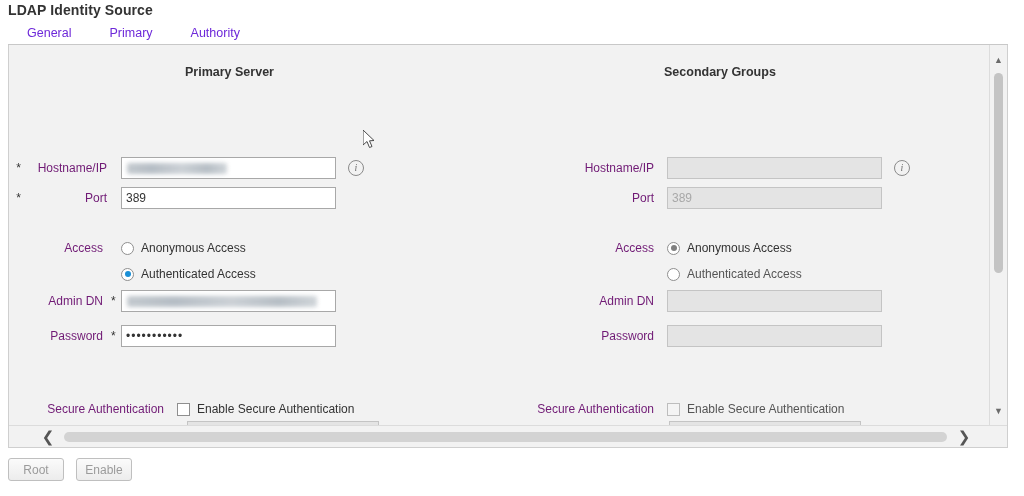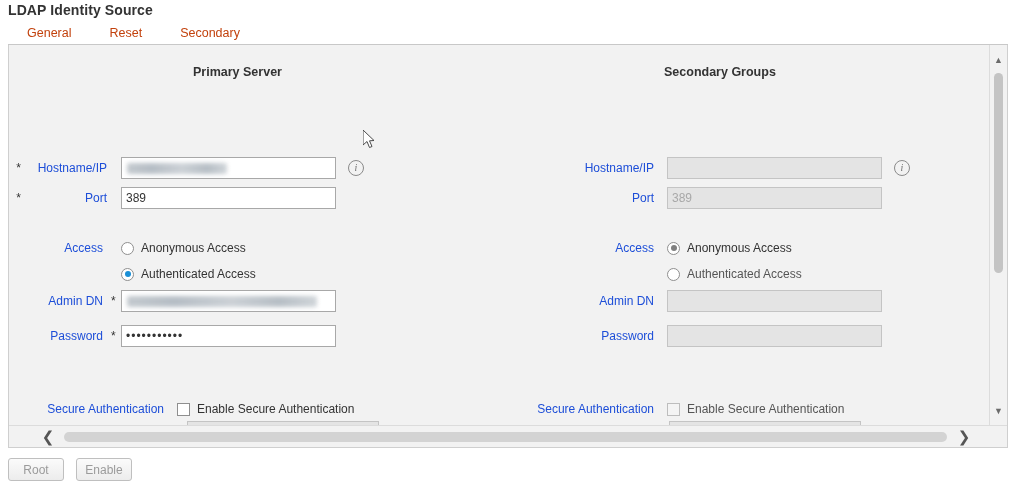--- a/index.html
+++ b/index.html
@@ -35,21 +35,21 @@
     top: 20px;
     width: 1000px;
     height: 25px;
     display: flex;
     align-items: flex-end;
     border-bottom: 1px solid #c8c8c8;
     box-sizing: border-box;
   }
   .tab {
     font-size: 12.5px;
-    color: #c2410c;
+    color: #6d28d9;
     padding: 4px 18px 5px 18px;
     border: 1px solid transparent;
     border-bottom: none;
     background: transparent;
     cursor: pointer;
     white-space: nowrap;
     position: relative;
     top: 1px;
   }
   .tab.active {
@@ -83,33 +83,33 @@
     overflow: hidden;
   }
 
   
   .col-header {
     position: absolute;
     font-size: 12.5px;
     font-weight: bold;
     color: #333333;
   }
-  .col-header.primary { left: 163px; top: 20px; padding-left: 21px; }
+  .col-header.primary { left: 155px; top: 20px; padding-left: 21px; }
   .col-header.secondary { left: 655px; top: 20px; }
 
   
   .row {
     position: absolute;
     display: flex;
     align-items: center;
     height: 22px;
   }
   .lbl {
     font-size: 12px;
-    color: #1d4ed8;
+    color: #701a75;
     text-align: right;
     white-space: nowrap;
   }
   .req {
     color: #333333;
     font-size: 12px;
     width: 10px;
     display: inline-block;
     text-align: left;
   }
@@ -296,22 +296,22 @@
     cursor: default;
   }
 </style>
 </head>
 <body>
 
 <div class="page-title">LDAP Identity Source</div>
 
 <div class="tab-bar">
   <div class="tab">General</div>
-  <div class="tab">Reset</div>
-  <div class="tab">Secondary</div>
+  <div class="tab">Primary</div>
+  <div class="tab">Authority</div>
 </div>
 
 <div class="content-frame">
 
   <div class="form-area">
 
     <div class="col-header primary">Primary Server</div>
     <div class="col-header secondary">Secondary Groups</div>
 
 

